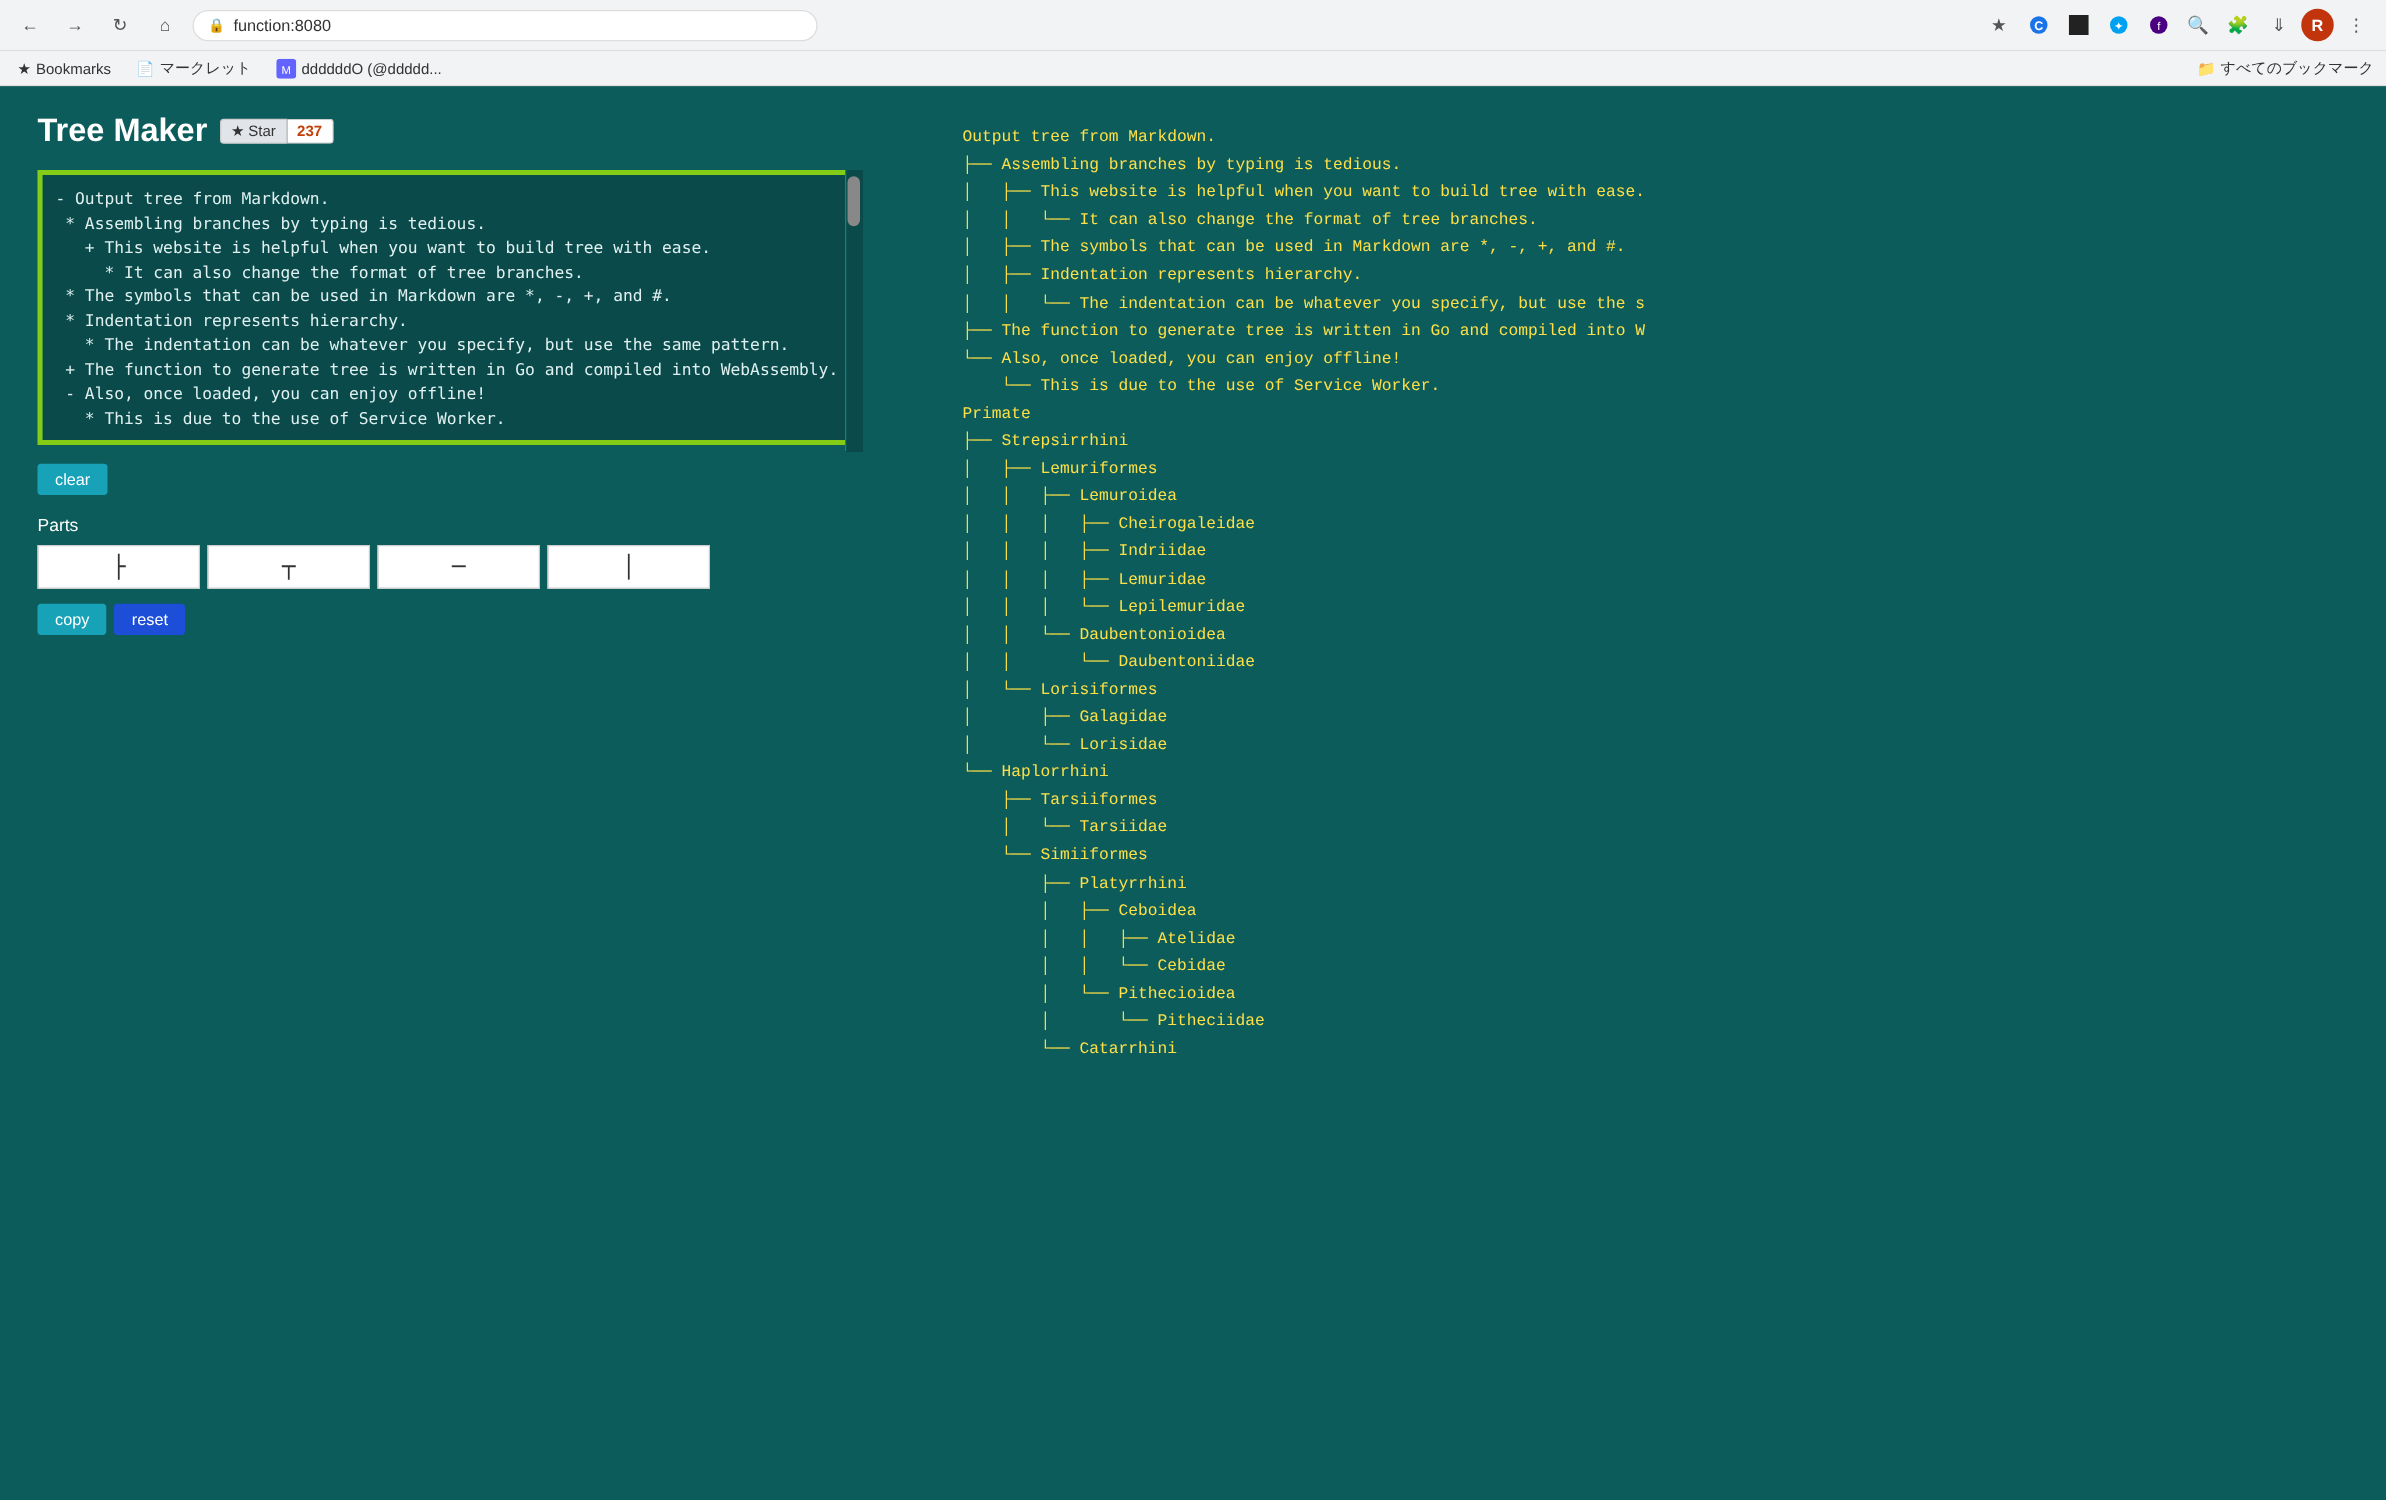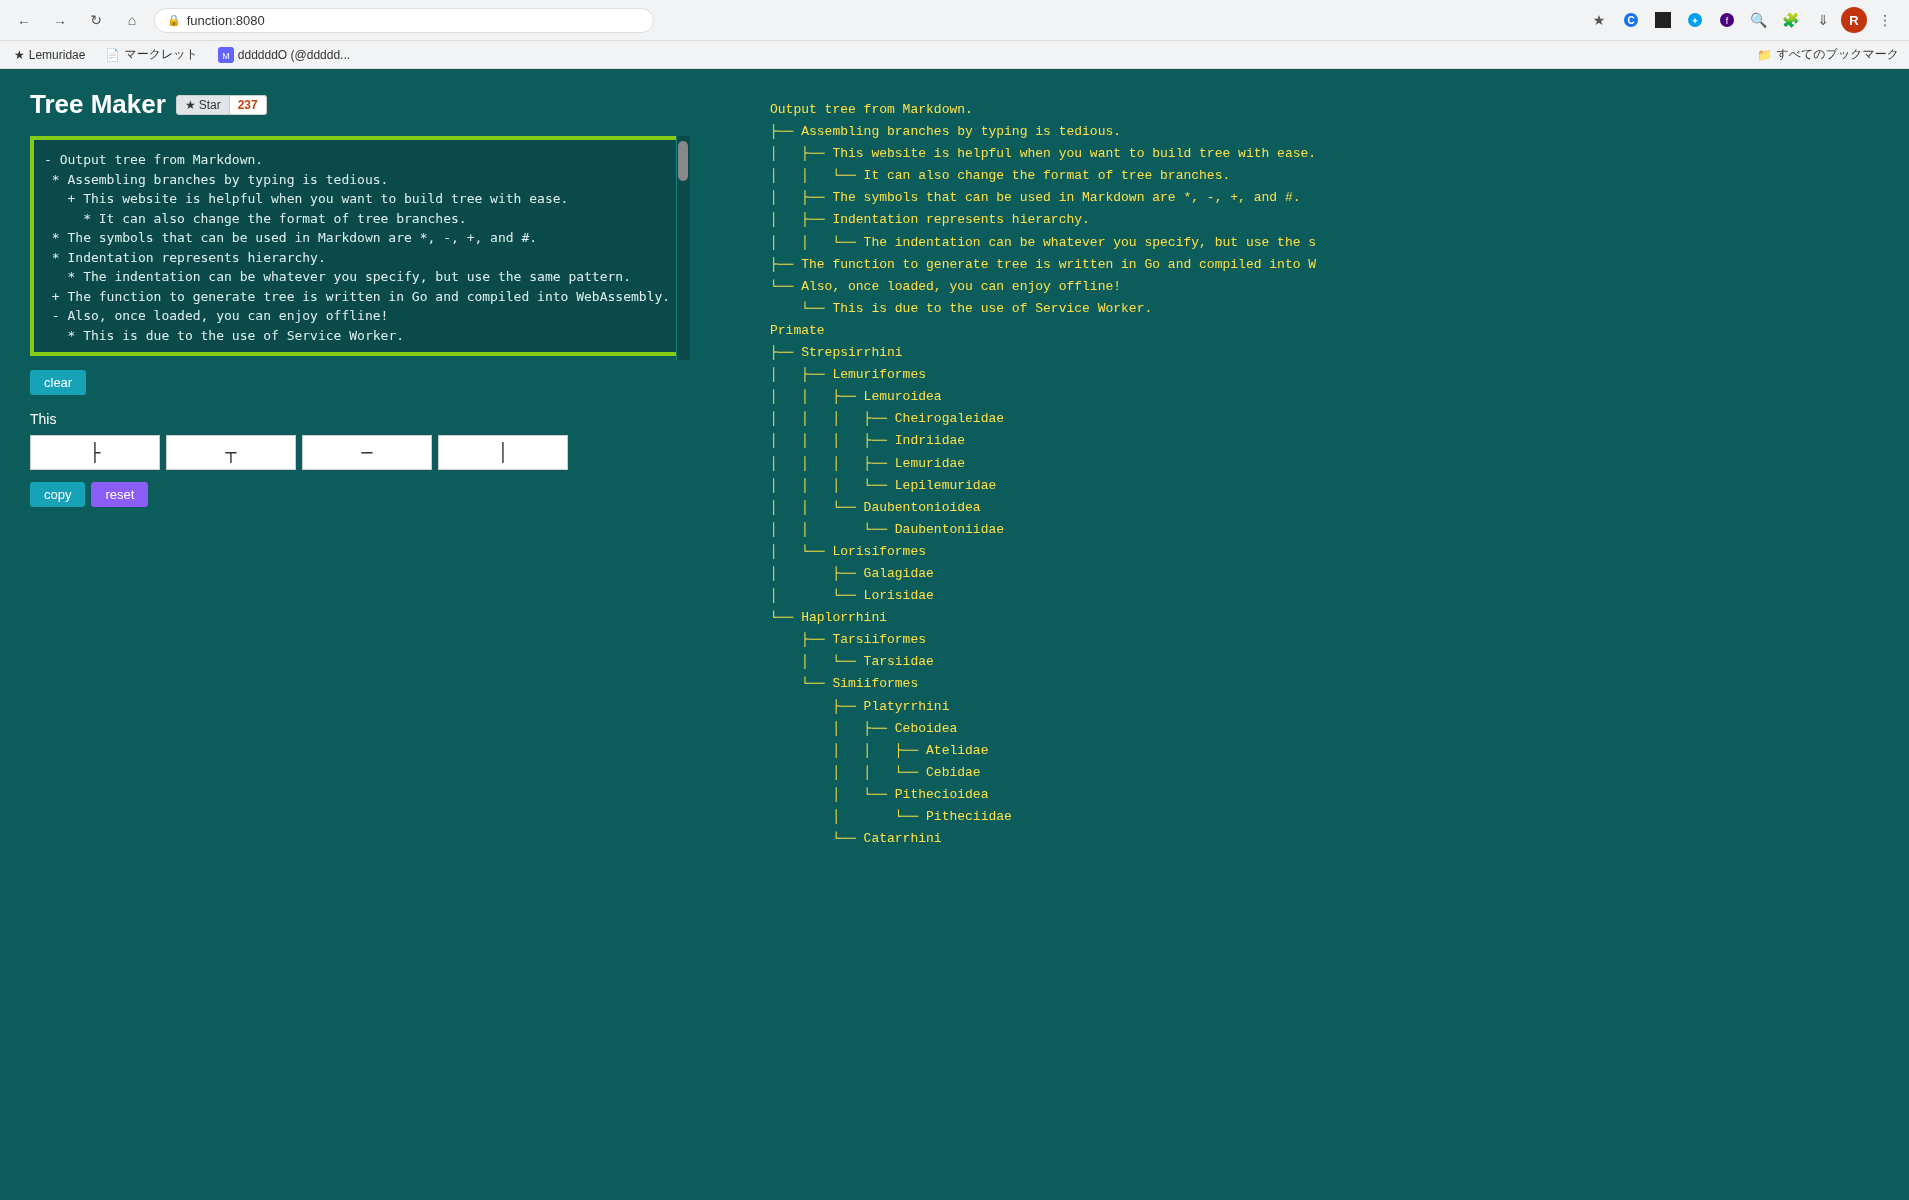--- a/index.html
+++ b/index.html
@@ -220,21 +220,21 @@
     .copy-btn {
       background: #17a2b8;
       color: white;
       border: none;
       padding: 5px 14px;
       border-radius: 3px;
       cursor: pointer;
       font-size: 13px;
     }
     .reset-btn {
-      background: #8b5cf6;
+      background: #1d4ed8;
       color: white;
       border: none;
       padding: 5px 14px;
       border-radius: 3px;
       cursor: pointer;
       font-size: 13px;
     }
 
     
     .right-panel {
@@ -291,21 +291,21 @@
       <button class="browser-action-btn">🔍</button>
       <button class="browser-action-btn">🧩</button>
       <button class="browser-action-btn">⇓</button>
       <div class="browser-profile">R</div>
       <button class="browser-action-btn">⋮</button>
     </div>
   </div>
   <div class="bookmarks-bar">
     <div class="bookmarks-item">
       <span>★</span>
-      <span>Lemuridae</span>
+      <span>Bookmarks</span>
     </div>
     <div class="bookmarks-item">
       <span>📄</span>
       <span>マークレット</span>
     </div>
     <div class="bookmarks-item">
       <svg width="16" height="16" viewBox="0 0 16 16">
           <rect width="16" height="16" rx="3" fill="#6364ff"></rect>
           <text x="8" y="12" text-anchor="middle" fill="white" font-size="9">M</text>
         </svg>
@@ -352,21 +352,21 @@
  + The function to generate tree is written in Go and compiled into WebAssembly.
  - Also, once loaded, you can enjoy offline!
    * This is due to the use of Service Worker.</textarea>
       <div class="scrollbar-track">
         <div class="scrollbar-thumb"></div>
       </div>
     </div>
 
     <button class="clear-btn">clear</button>
 
-    <div class="parts-label">This</div>
+    <div class="parts-label">Parts</div>
 
     <div class="parts-row">
       <input class="part-input" value="├" style="">
       <input class="part-input" value="┬" style="">
       <input class="part-input" value="─" style="">
       <input class="part-input" value="│" style="">
     </div>
 
     <div class="action-row">
       <button class="copy-btn">copy</button>

